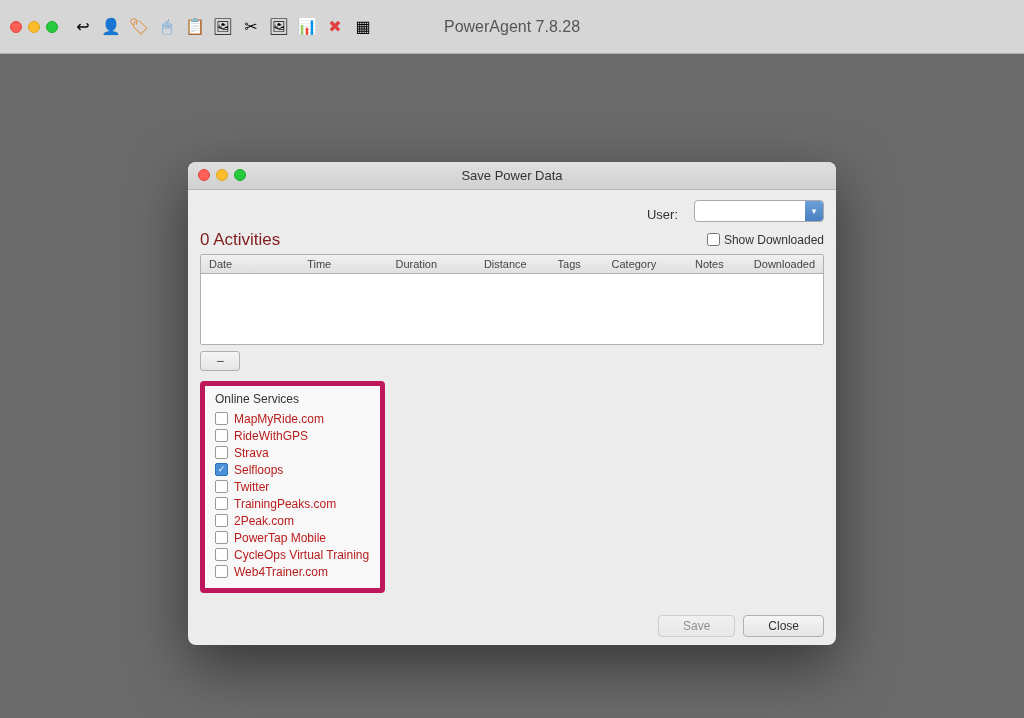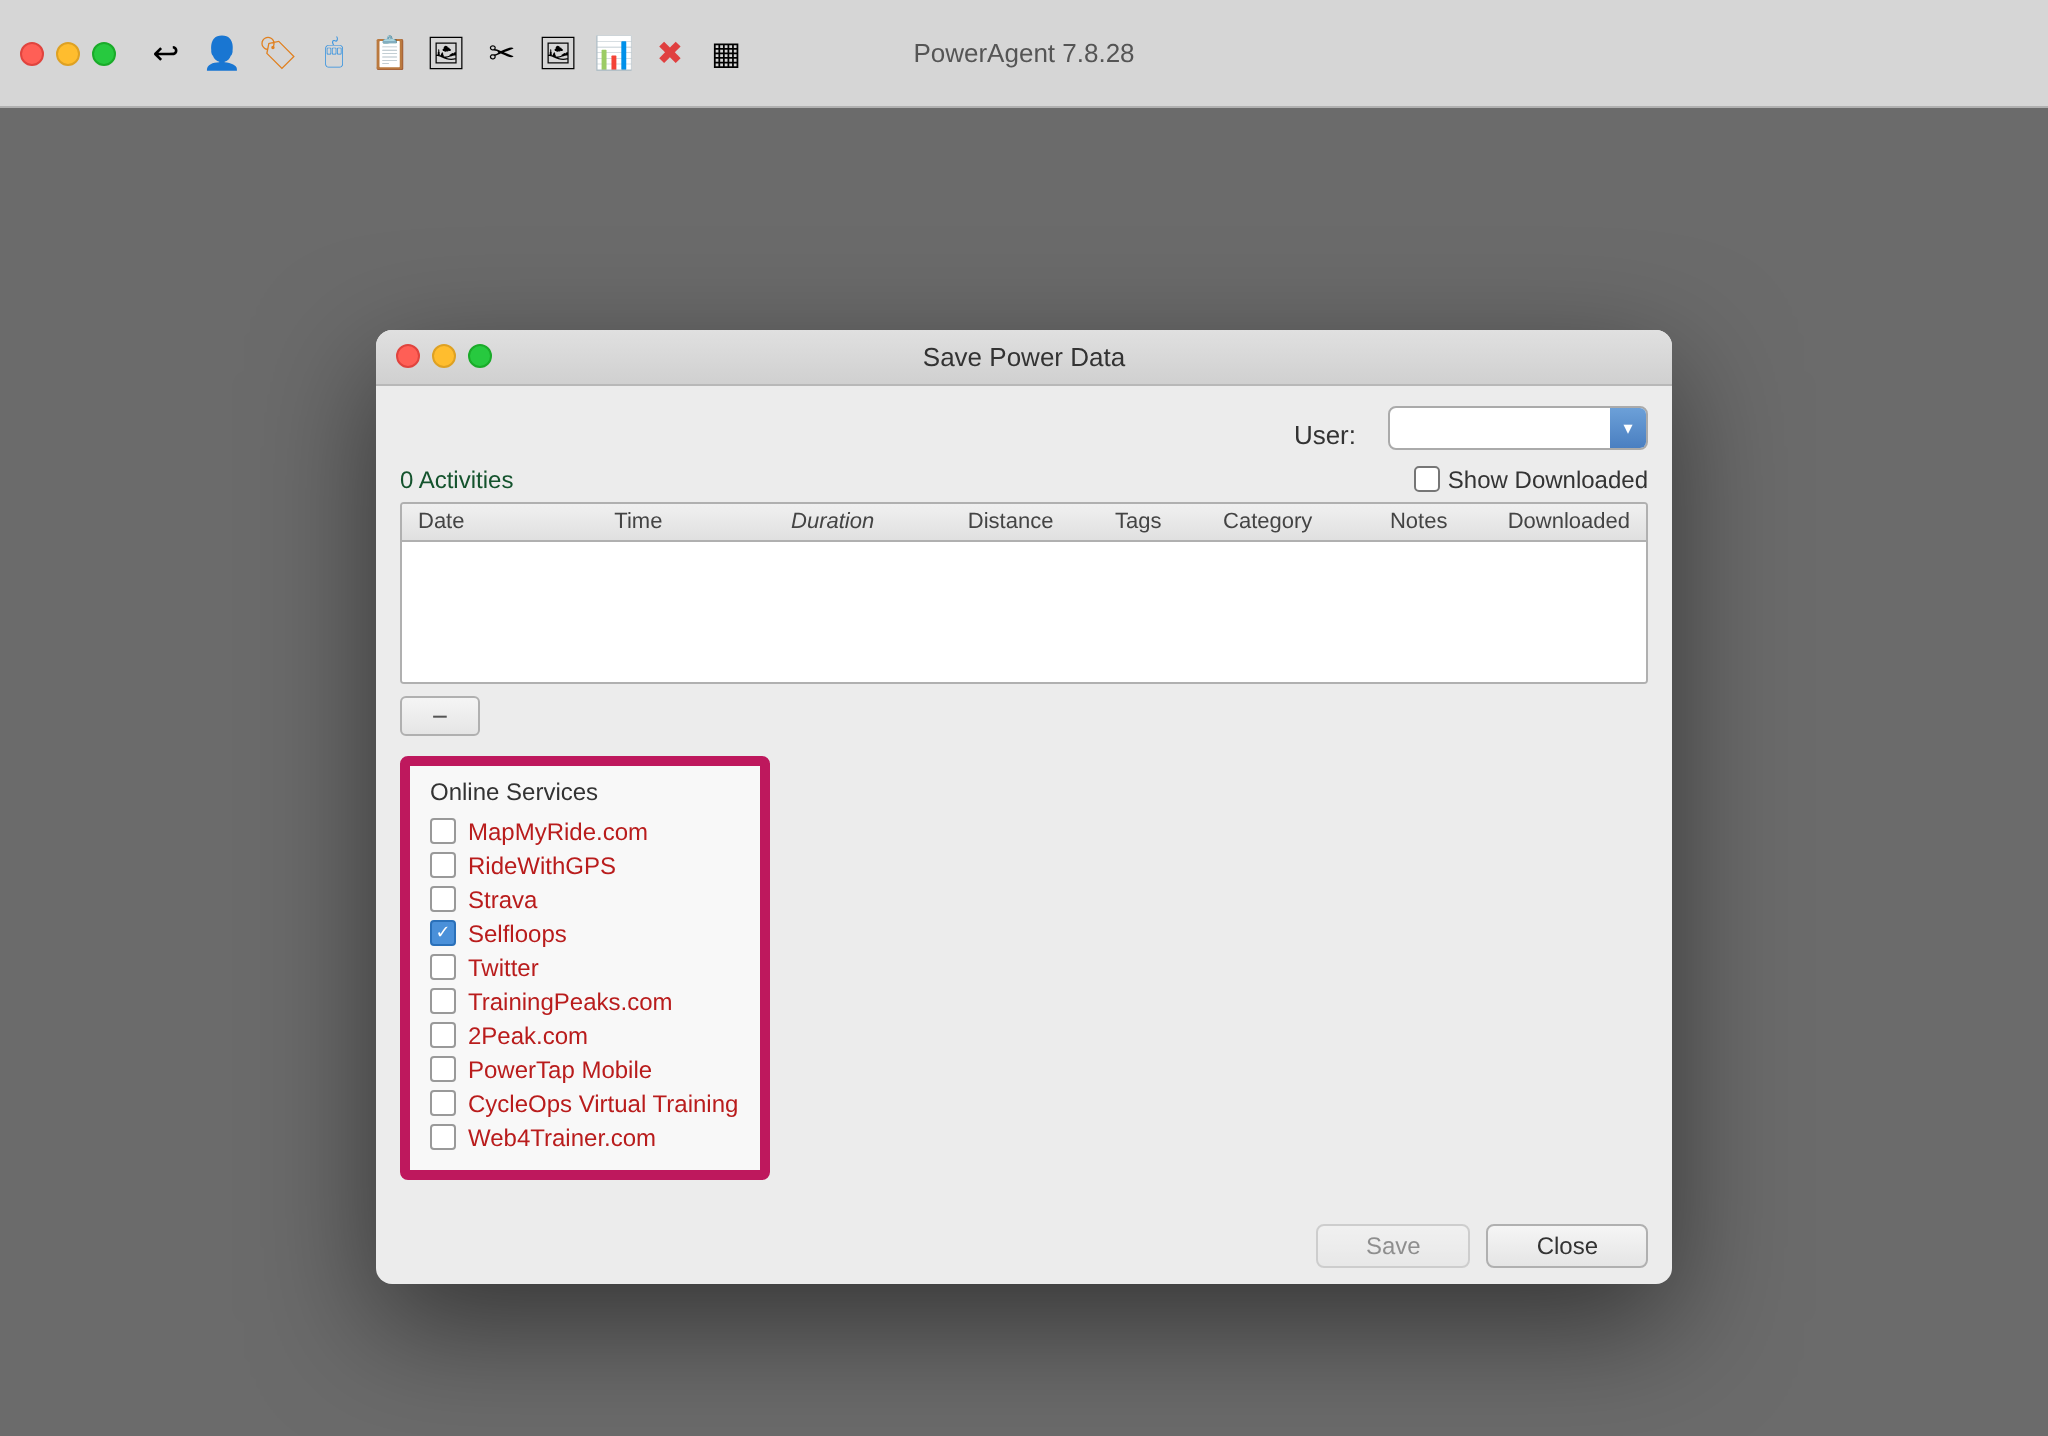--- a/index.html
+++ b/index.html
@@ -24,21 +24,21 @@
       padding: 0 10px;
       gap: 4px;
       position: relative;
     }
 
     .titlebar-title {
       position: absolute;
       left: 50%;
       transform: translateX(-50%);
       color: #555;
-      font-size: 13px;
+      font-size: 16px;
     }
 
     .traffic-lights {
       display: flex;
       gap: 6px;
       align-items: center;
     }
 
     .traffic-light {
       width: 12px;
@@ -155,22 +155,22 @@
 
     
     .activities-header {
       display: flex;
       align-items: center;
       justify-content: space-between;
       margin-bottom: 4px;
     }
 
     .activities-count {
-      font-size: 12px;
-      color: #14532d;
+      font-size: 17px;
+      color: #7f1d1d;
     }
 
     .show-downloaded {
       display: flex;
       gap: 4px;
       font-size: 12px;
       color: #333;
     }
 
     
@@ -189,21 +189,21 @@
     }
 
     .table-header-cell {
       font-size: 11px;
       color: #444;
       font-weight: 500;
     }
 
     .col-date { width: 100px; }
     .col-time { width: 90px; }
-    .col-duration { width: 90px; font-style: italic; }
+    .col-duration { width: 90px; }
     .col-distance { width: 75px; }
     .col-tags { width: 55px; }
     .col-category { width: 85px; }
     .col-notes { width: 60px; }
     .col-downloaded { flex: 1; text-align: right; }
 
     .table-body {
       height: 70px;
       background: white;
     }

